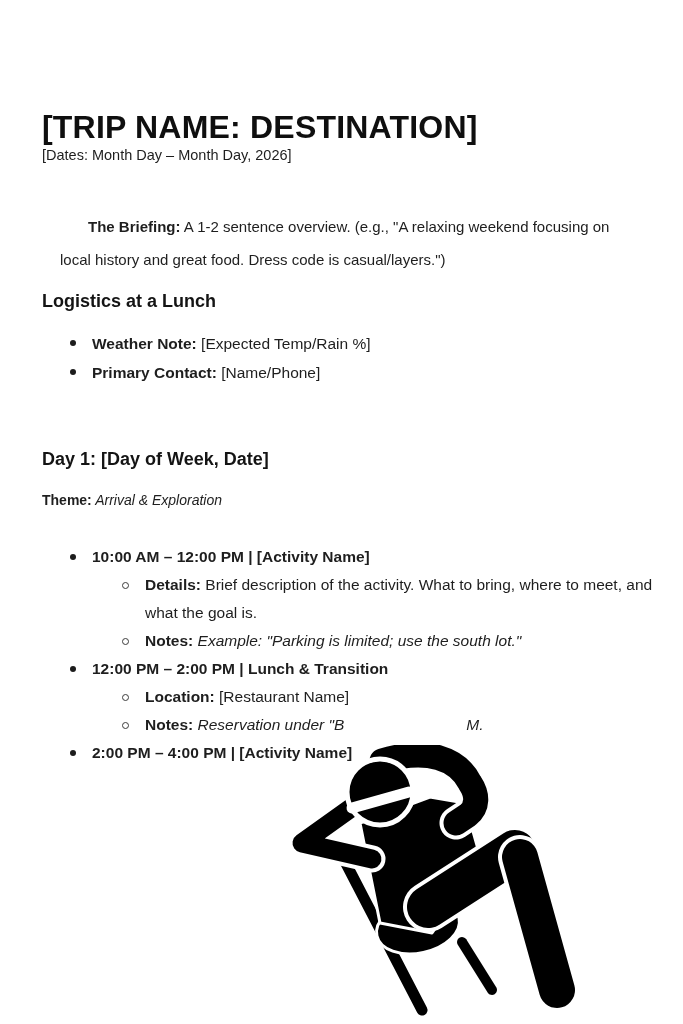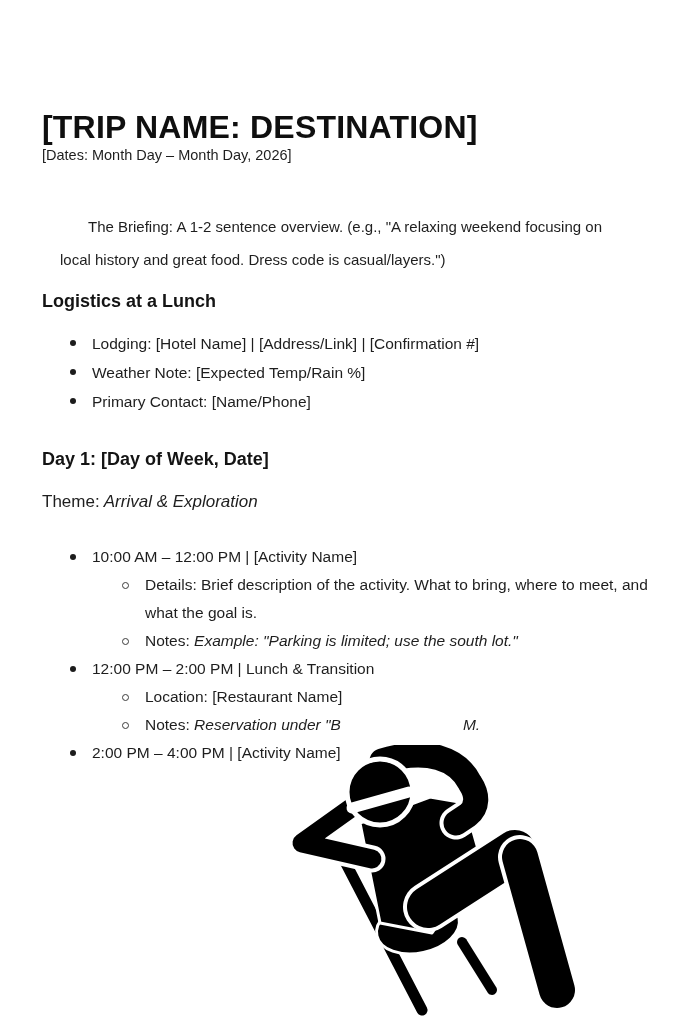--- a/index.html
+++ b/index.html
@@ -8,51 +8,47 @@
     background:#ffffff;color:#1e1e1e;
     font-family:"Liberation Sans", sans-serif;
   }
   .abs{position:absolute}
   #title{left:42px;top:88px;font-size:32px;font-weight:700;color:#0f0f0f;letter-spacing:.2px;white-space:nowrap}
   #dates{left:42px;top:147px;font-size:14.5px;font-weight:400;white-space:nowrap}
   #briefing{left:60px;top:195px;width:572px;font-size:15px;line-height:33px;text-indent:28px}
   .h2{left:42px;font-size:18px;font-weight:700;color:#141414;white-space:nowrap}
   #h-logistics{top:276px}
   #h-day1{top:434px}
-  #theme{left:42px;top:492px;font-size:17px;white-space:nowrap}
+  #theme{left:42px;top:492px;font-size:14px;white-space:nowrap}
   #logistics-list{left:42px;top:329px;width:620px}
   #logistics-list .row{line-height:29px}
   #day1-list{left:42px;top:543px;width:640px}
   #day1-list .row{line-height:28px}
   .row{position:relative;font-size:15.5px}
   .row.l1{padding-left:50px}
   .row.l2{padding-left:103px;width:516px}
   .dot{position:absolute;left:28px;top:11px;width:6px;height:6px;border-radius:50%;background:#1c1c1c}
   .circ{position:absolute;left:80px;top:11px;width:5px;height:5px;border-radius:50%;border:1.5px solid #3c3c3c;background:#fff}
-  .b{font-weight:400}
+  .b{font-weight:700}
   .it{font-style:italic}
   .gap{display:inline-block;width:122px}
   #figure{left:280px;top:745px;width:300px;height:279px;pointer-events:none;z-index:5}
 </style>
 </head>
 <body>
 
 <h1 id="title" class="abs">[TRIP NAME: DESTINATION]</h1>
 
 <div id="dates" class="abs">[Dates: Month Day – Month Day, 2026]</div>
 
 <p id="briefing" class="abs"><span class="b">The Briefing:</span><span> A 1-2 sentence overview. (e.g., "A relaxing weekend focusing on local history and great food. Dress code is casual/layers.")</span></p>
 
 <h2 id="h-logistics" class="abs h2">Logistics at a Lunch</h2>
 
 <div id="logistics-list" class="abs">
-  <div class="row l1">
-    <span class="dot"></span>
-    <span class="b">Lodging:</span><span> [Hotel Name] | [Address/Link] | [Confirmation #]</span>
-  </div>
   <div class="row l1">
     <span class="dot"></span>
     <span class="b">Weather Note:</span><span> [Expected Temp/Rain %]</span>
   </div>
   <div class="row l1">
     <span class="dot"></span>
     <span class="b">Primary Contact:</span><span> [Name/Phone]</span>
   </div>
 </div>
 

